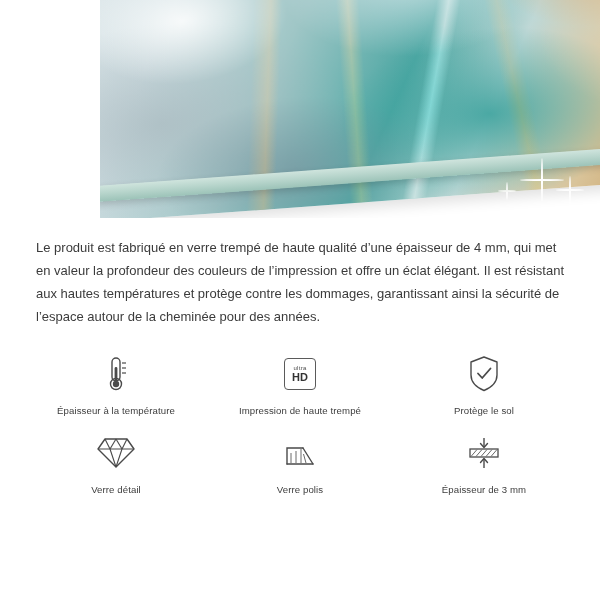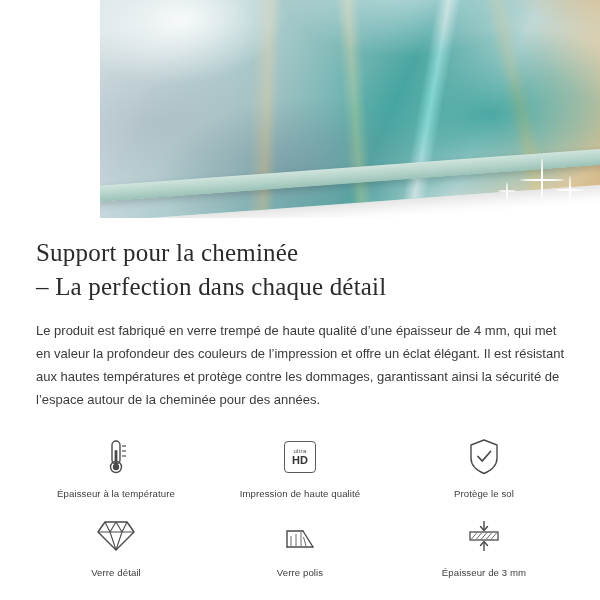--- a/index.html
+++ b/index.html
@@ -185,24 +185,20 @@
       <div class="hero-veins"></div>
     </div>
     <div class="hero-edge"></div>
     <div class="hero-mask-left"></div>
     <span class="sparkle s1"></span>
     <span class="sparkle s2"></span>
     <span class="sparkle s3"></span>
   </div>
 
   <div class="content">
-    <h1 class="headline">
-      <span>Support pour la cheminée</span>
-      <span class="line2">– La perfection dans chaque détail</span>
-    </h1>
     <p class="body-copy">Le produit est fabriqué en verre trempé de haute qualité d’une épaisseur de 4 mm, qui met en valeur la profondeur des couleurs de l’impression et offre un éclat élégant. Il est résistant aux hautes températures et protège contre les dommages, garantissant ainsi la sécurité de l’espace autour de la cheminée pour des années.</p>
   </div>
 
   <div class="features">
 
     <div class="feature">
       <div class="feature-icon">
         <svg width="34" height="42" viewBox="0 0 34 42">
           <rect x="13" y="5" width="8" height="23" rx="4" fill="none" stroke="#4a4a4a" stroke-width="1.4"></rect>
           <circle cx="17" cy="31" r="5.5" fill="none" stroke="#4a4a4a" stroke-width="1.4"></circle>
@@ -216,21 +212,21 @@
       <div class="feature-label">Épaisseur à la température</div>
     </div>
 
     <div class="feature">
       <div class="feature-icon">
         <div class="hd-badge">
           <span class="u">ultra</span>
           <span class="hd">HD</span>
         </div>
       </div>
-      <div class="feature-label">Impression de haute qualité</div>
+      <div class="feature-label">Impression de haute trempé</div>
     </div>
 
     <div class="feature">
       <div class="feature-icon">
         <svg width="36" height="42" viewBox="0 0 36 42">
           <path d="M18 4 L31 9 V22 C31 30 24 35 18 37.5 C12 35 5 30 5 22 V9 Z" fill="none" stroke="#4a4a4a" stroke-width="1.4" stroke-linejoin="round"></path>
           <path d="M12 20.5 L16.2 25 L24.5 15.5" fill="none" stroke="#4a4a4a" stroke-width="1.8" stroke-linecap="round" stroke-linejoin="round"></path>
         </svg>
       </div>
       <div class="feature-label">Protège le sol</div>

